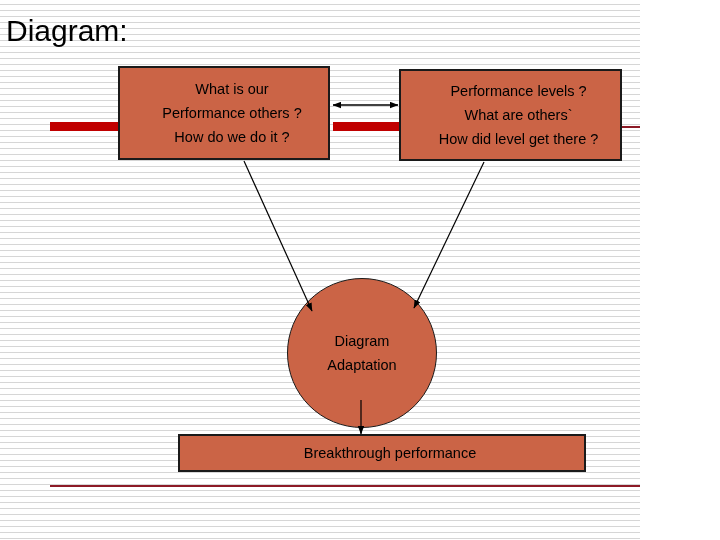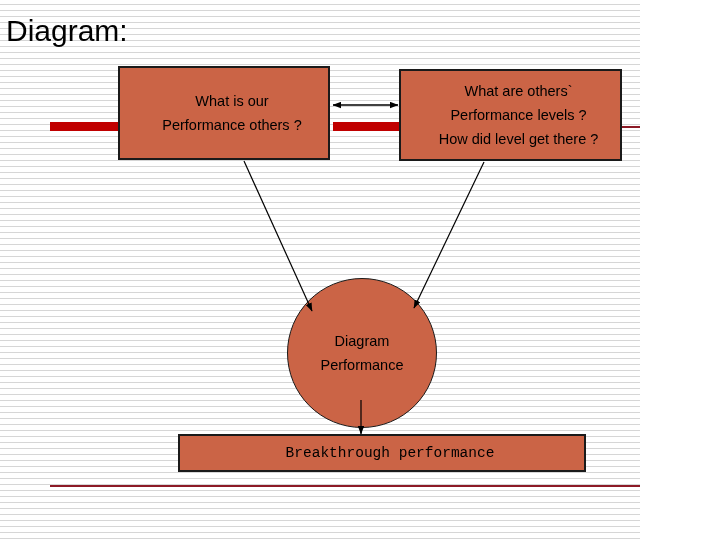--- a/index.html
+++ b/index.html
@@ -83,21 +83,20 @@
     width: 223px;
     height: 92px;
   }
   #box-bottom {
     left: 178px;
     top: 434px;
     width: 408px;
     height: 38px;
     line-height: 38px;
     font-size: 14.5px;
-    font-family: Liberation Mono, monospace;
   }
 
   #circle-node {
     position: absolute;
     left: 287px;
     top: 278px;
     width: 150px;
     height: 150px;
     border-radius: 50%;
     background: #cb6446;
@@ -134,31 +133,32 @@
   <div id="title">Diagram:</div>
 
   <div id="red-bar-left" class="thick-red-bar"></div>
   <div id="red-bar-mid" class="thick-red-bar"></div>
   <div id="thin-rule-right" class="thin-red-rule"></div>
   <div id="thin-rule-bottom" class="thin-red-rule"></div>
 
   <div id="box-left" class="node-box">
     <span class="txt-line">What is our</span>
     <span class="txt-line">Performance others ?</span>
+    <span class="txt-line">How do we do it ?</span>
   </div>
 
   <div id="box-right" class="node-box">
+    <span class="txt-line">Performance levels ?</span>
     <span class="txt-line">What are others`</span>
-    <span class="txt-line">Performance levels ?</span>
     <span class="txt-line">How did level get there ?</span>
   </div>
 
   <div id="circle-node">
     <span class="txt-line">Diagram</span>
-    <span class="txt-line">Performance</span>
+    <span class="txt-line">Adaptation</span>
   </div>
 
   <div id="box-bottom" class="node-box">
     <span class="txt-line">Breakthrough performance</span>
   </div>
 
   <svg id="connectors" viewBox="0 0 720 540">
     <defs>
       <marker id="ah" markerWidth="9" markerHeight="9" refX="8" refY="3.2" orient="auto" markerUnits="userSpaceOnUse">
         <path d="M0,0 L8.5,3.2 L0,6.4 Z" fill="#000000"></path>

